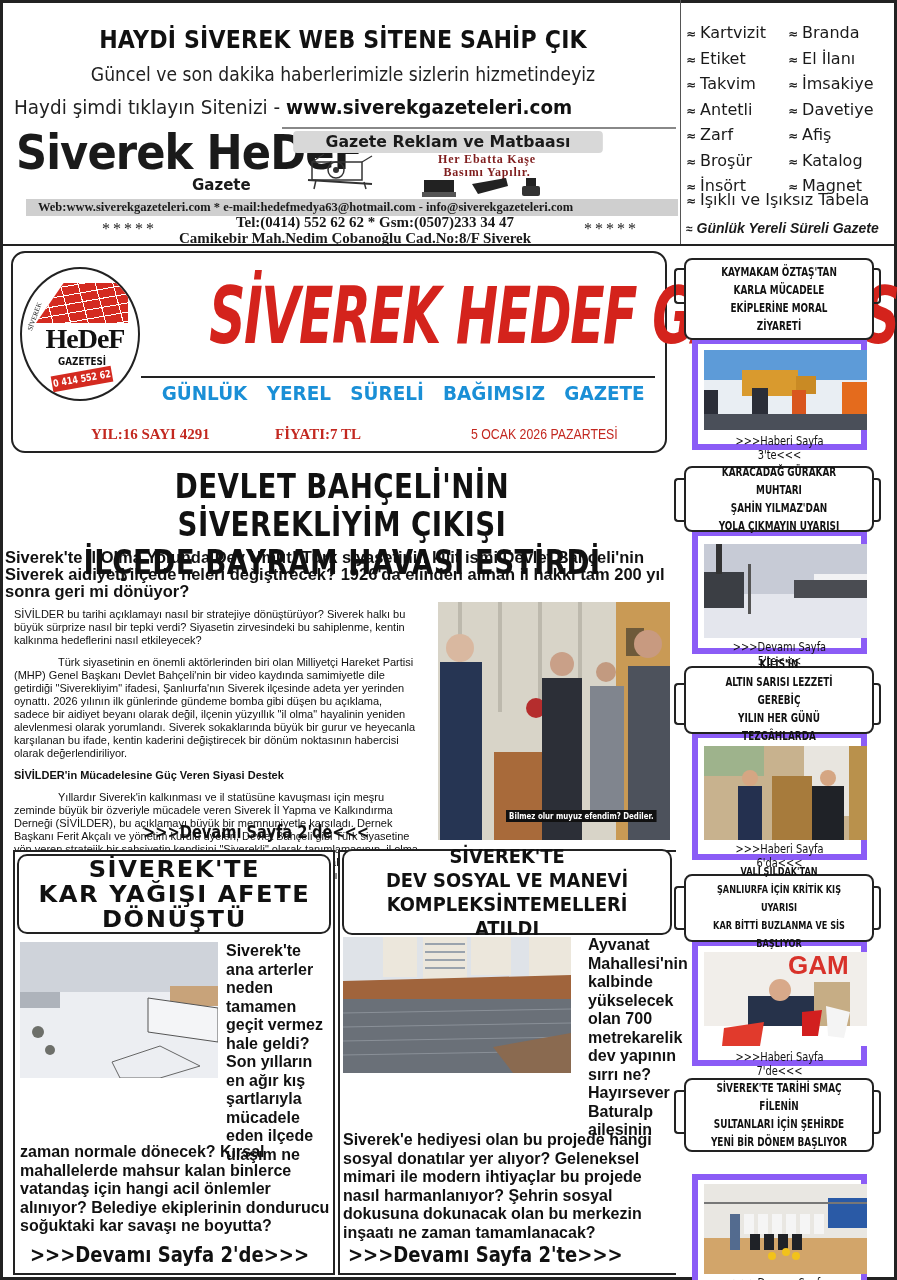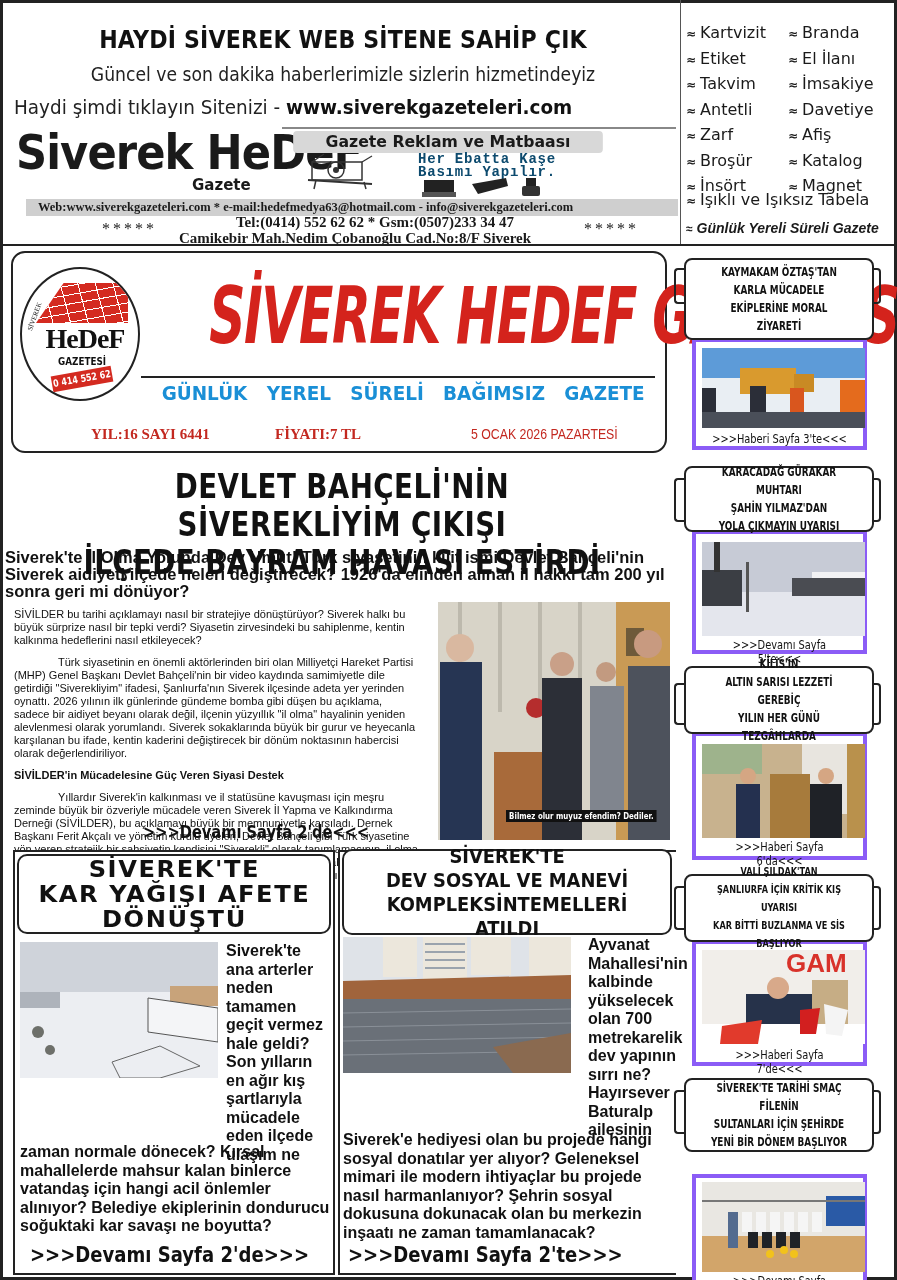--- a/index.html
+++ b/index.html
@@ -12,21 +12,21 @@
   .ad-left { position: absolute; left: 6px; top: 6px; width: 674px; height: 238px; }
   .ad-h1 { position: absolute; left: 0; right: 0; top: 20px; text-align: center; font-family: "DejaVu Sans", sans-serif; font-weight: bold; font-size: 24px; letter-spacing: 0.2px; color: #111; transform: scaleX(0.92); }
   .ad-h2 { position: absolute; left: 0; right: 0; top: 56px; text-align: center; font-family: "DejaVu Sans", sans-serif; font-size: 20px; color: #222; transform: scaleX(0.86); }
   .ad-h3 { position: absolute; left: 8px; top: 89px; font-family: "DejaVu Sans", sans-serif; font-size: 20px; color: #222; white-space: nowrap; transform: scaleX(0.92); transform-origin: left; }
   .ad-h3 b { font-weight: bold; color: #111; }
   .ad-brand { position: absolute; left: 10px; top: 118px; font-family: "DejaVu Sans", sans-serif; font-weight: bold; font-size: 48px; color: #1a1a1a; letter-spacing: -1px; transform: scaleX(0.9); transform-origin: left; white-space: nowrap; }
   .ad-brand-sub { position: absolute; left: 186px; top: 170px; font-family: "DejaVu Sans", sans-serif; font-weight: bold; font-size: 15px; color: #1a1a1a; }
   .ad-print-line { position: absolute; left: 276px; top: 121px; width: 394px; height: 2px; background: #888; }
   .ad-print-title { position: absolute; left: 284px; top: 125px; width: 316px; height: 22px; background: #d8d8d8; border-radius: 4px; text-align: center; font-family: "DejaVu Sans", sans-serif; font-weight: bold; font-size: 16px; line-height: 22px; color: #1a1a1a; transform: scaleX(0.98); }
   .ad-press { position: absolute; left: 300px; top: 146px; width: 70px; height: 38px; }
-  .ad-stamp-text { position: absolute; left: 376px; top: 147px; width: 210px; text-align: center; font-family: Liberation Mono, monospace; font-weight: bold; font-size: 14px; line-height: 13px; color: #0c4a6e; letter-spacing: 0.8px; }
+  .ad-stamp-text { position: absolute; left: 376px; top: 147px; width: 210px; text-align: center; font-family: Liberation Serif, serif; font-weight: bold; font-size: 12px; line-height: 13px; color: #7f1d1d; letter-spacing: 0.8px; }
   .ad-stamps { position: absolute; left: 396px; top: 170px; width: 180px; height: 22px; }
   .ad-web-bar { position: absolute; left: 20px; top: 193px; width: 652px; height: 17px; background: #cfcfcf; font-family: "Liberation Serif", serif; font-weight: bold; font-size: 12.5px; line-height: 17px; color: #1a1a1a; padding-left: 12px; white-space: nowrap; overflow: hidden; }
   .ad-stars { position: absolute; top: 214px; font-family: "Liberation Serif", serif; font-size: 16px; letter-spacing: 3px; color: #222; }
   .ad-tel { position: absolute; left: 150px; right: 86px; top: 208px; text-align: center; font-family: "Liberation Serif", serif; font-weight: bold; font-size: 15px; color: #1a1a1a; }
   .ad-addr { position: absolute; left: 120px; right: 96px; top: 224px; text-align: center; font-family: "Liberation Serif", serif; font-weight: bold; font-size: 15px; color: #1a1a1a; }
 
   .ad-right { position: absolute; left: 682px; top: 16px; width: 210px; height: 228px; }
   .svc-grid { position: absolute; left: 4px; top: 6px; width: 206px; display: grid; grid-template-columns: 102px 104px; row-gap: 2px; }
   .svc-item { font-family: "DejaVu Sans", sans-serif; font-size: 16px; line-height: 21.5px; color: #1a1a1a; white-space: nowrap; }
   .svc-item .wave { font-size: 12px; margin-right: 4px; font-weight: bold; }
@@ -46,21 +46,21 @@
   .logo-small { position: absolute; left: 4px; top: 60px; font-family: "Liberation Serif", serif; font-size: 7px; color: #111; transform: rotate(-70deg); transform-origin: left top; }
   .logo-gaz { position: absolute; left: 30px; top: 86px; width: 60px; text-align: center; font-family: "DejaVu Sans", sans-serif; font-weight: bold; font-size: 11px; color: #111; transform: scaleX(0.8); }
   .logo-phone { position: absolute; left: 22px; top: 102px; width: 76px; height: 16px; background: #d42a20; color: #fff; font-family: "DejaVu Sans", sans-serif; font-weight: bold; font-size: 10px; line-height: 16px; text-align: center; transform: rotate(-10deg) scaleX(0.8); }
   .mh-title { position: absolute; left: 122px; top: 0px; width: 530px; height: 126px; text-align: center; font-family: "DejaVu Sans", sans-serif; font-weight: bold; font-style: italic; font-size: 70px; line-height: 126px; color: #d4231c; letter-spacing: -2px; transform: scaleX(0.72) scaleY(1.12); transform-origin: center; white-space: nowrap; }
   .mh-rule { position: absolute; left: 128px; top: 123px; width: 514px; height: 2px; background: #222; }
   .mh-sub { position: absolute; left: 128px; top: 128px; width: 516px; text-align: center; font-family: "DejaVu Sans", sans-serif; font-weight: bold; font-size: 20px; color: #1a8fd6; white-space: nowrap; transform: scaleX(0.92); word-spacing: 14px; }
   .mh-meta { position: absolute; top: 173px; font-family: "Liberation Serif", serif; font-weight: bold; font-size: 15px; color: #c32820; white-space: nowrap; }
   .mh-date { font-family: "Liberation Sans", sans-serif; font-weight: normal; font-size: 14px; transform: scaleX(0.88); transform-origin: left; }
 
   
-  .side-card { position: absolute; left: 692px; width: 175px; border: 4px solid #8b5cf6; background: #fff; padding-left: 44px; }
+  .side-card { position: absolute; left: 692px; width: 175px; border: 6px solid #8b5cf6; background: #fff; padding-left: 44px; }
   .side-head { position: absolute; left: 684px; width: 190px; border: 2px solid #222; border-radius: 8px; background: #fff; text-align: center; font-family: "DejaVu Sans", sans-serif; font-weight: bold; font-size: 12px; color: #111; display: flex; align-items: center; justify-content: center; z-index: 2; transform-origin: center; }
   .side-head span { display: block; transform: scaleX(0.74); white-space: pre-line; line-height: 18px; }
   .side-bracket-l, .side-bracket-r { position: absolute; width: 10px; border: 2px solid #222; z-index: 1; }
   .side-bracket-l { left: 674px; border-right: none; border-radius: 4px 0 0 4px; }
   .side-bracket-r { left: 871px; border-left: none; border-radius: 0 4px 4px 0; }
   .side-photo { position: absolute; left: 6px; width: 163px; overflow: hidden; }
   .side-caption { position: absolute; left: 0; right: 0; text-align: center; font-family: "DejaVu Sans", sans-serif; font-size: 12px; color: #111; transform: scaleX(0.82); }
 
   
   .lead-head { position: absolute; left: 6px; top: 468px; width: 672px; text-align: center; font-family: "DejaVu Sans", sans-serif; font-weight: bold; font-size: 33px; line-height: 38px; color: #111; transform: scaleX(0.84); transform-origin: center top; white-space: pre-line; letter-spacing: 0.5px; }
@@ -151,21 +151,21 @@
   <div class="logo-circle">
     <div class="logo-roof"></div>
     <div class="logo-small">SİVEREK</div>
     <div class="logo-word">HeDeF</div>
     <div class="logo-gaz">GAZETESİ</div>
     <div class="logo-phone">0 414 552 62 62</div>
   </div>
   <div class="mh-title">SİVEREK HEDEF GAZETESİ</div>
   <div class="mh-rule"></div>
   <div class="mh-sub">GÜNLÜK YEREL SÜRELİ   BAĞIMSIZ GAZETE</div>
-  <div class="mh-meta" style="left:78px;">YIL:16  SAYI 6441</div>
+  <div class="mh-meta" style="left:78px;">YIL:16  SAYI 4291</div>
   <div class="mh-meta" style="left:262px;">FİYATI:7 TL</div>
   <div class="mh-meta mh-date" style="left:458px;">5 OCAK 2026 PAZARTESİ</div>
 </div>
 
 <div class="side-bracket-l" style="top:268px;height:36px;"></div>
 <div class="side-bracket-r" style="top:268px;height:36px;"></div>
 <div class="side-head" style="top:258px;height:82px;">
     <span>KAYMAKAM ÖZTAŞ'TAN
 KARLA MÜCADELE
 EKİPLERİNE MORAL ZİYARETİ</span>

